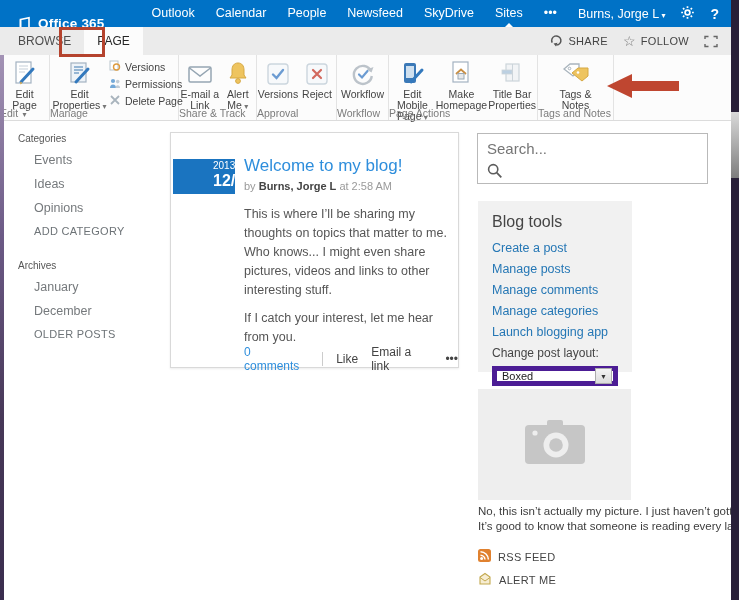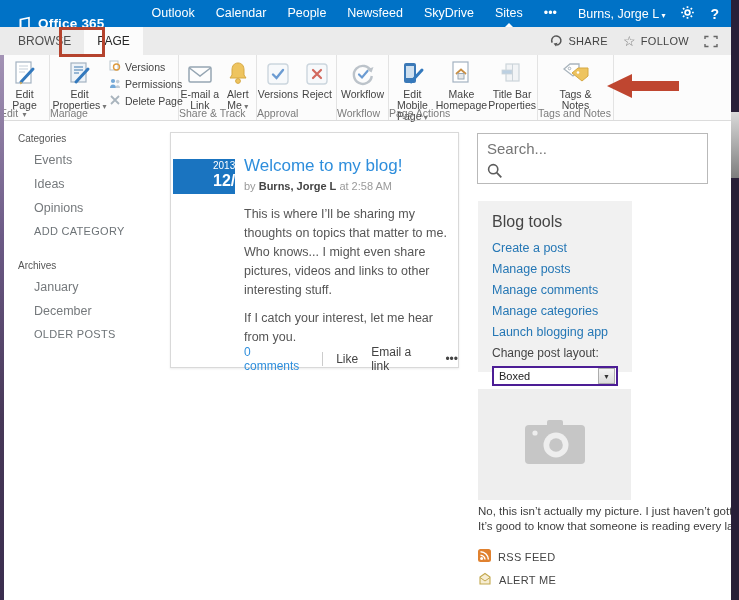--- a/index.html
+++ b/index.html
@@ -72,21 +72,21 @@
 
   
   .searchbox { position:absolute; left:477px; top:133px; width:231px; height:51px; border:1px solid #b9b9b9; background:#fff; cursor:text; }
   .searchbox input { border:none; outline:none; background:transparent; font-family:"Liberation Sans",sans-serif; font-size:15px; color:#767676; padding:6px 8px 0 9px; width:210px; }
   .search-mag { position:absolute; left:9px; top:29px; cursor:pointer; }
 
   .blogtools { position:absolute; left:478px; top:201px; width:154px; height:171px; background:#f1f1f1; padding:12px 8px 0 14px; }
   .bt-title { font-size:16px; color:#454545; margin-bottom:10px; }
   .bt-link { font-size:12.5px; color:#2577b5; margin-bottom:7px; cursor:pointer; }
   .bt-label { font-size:12px; color:#454545; margin-top:3px; margin-bottom:6px; }
-  .bt-select { width:126px; height:20px; background:#fff; border:2px solid #4c1d95; display:flex; align-items:center; cursor:pointer; }
+  .bt-select { width:126px; height:20px; background:#fff; border:5px solid #4c1d95; display:flex; align-items:center; cursor:pointer; }
   .bt-select .val { flex:1; font-size:11px; color:#222; padding-left:5px; }
   .bt-select .arrowbox { width:17px; height:16px; margin-right:1px; background:linear-gradient(#f4f4f4,#dcdcdc); border:1px solid #acacac; display:flex; align-items:center; justify-content:center; }
   .bt-select .arrowbox::after { content:"▼"; font-size:7px; color:#333; }
 
   .photobox { position:absolute; left:478px; top:389px; width:153px; height:111px; background:#eeeeee; display:flex; align-items:center; justify-content:center; }
   .caption { position:absolute; left:478px; top:504px; width:253px; overflow:hidden; }
   .caption div { font-size:11.5px; line-height:14.5px; color:#3d3d3d; white-space:nowrap; }
 
   .feedrow { position:absolute; left:478px; display:flex; align-items:center; gap:7px; font-size:11px; color:#444; letter-spacing:.3px; cursor:pointer; }
   .feedrow.rss { top:549px; }

